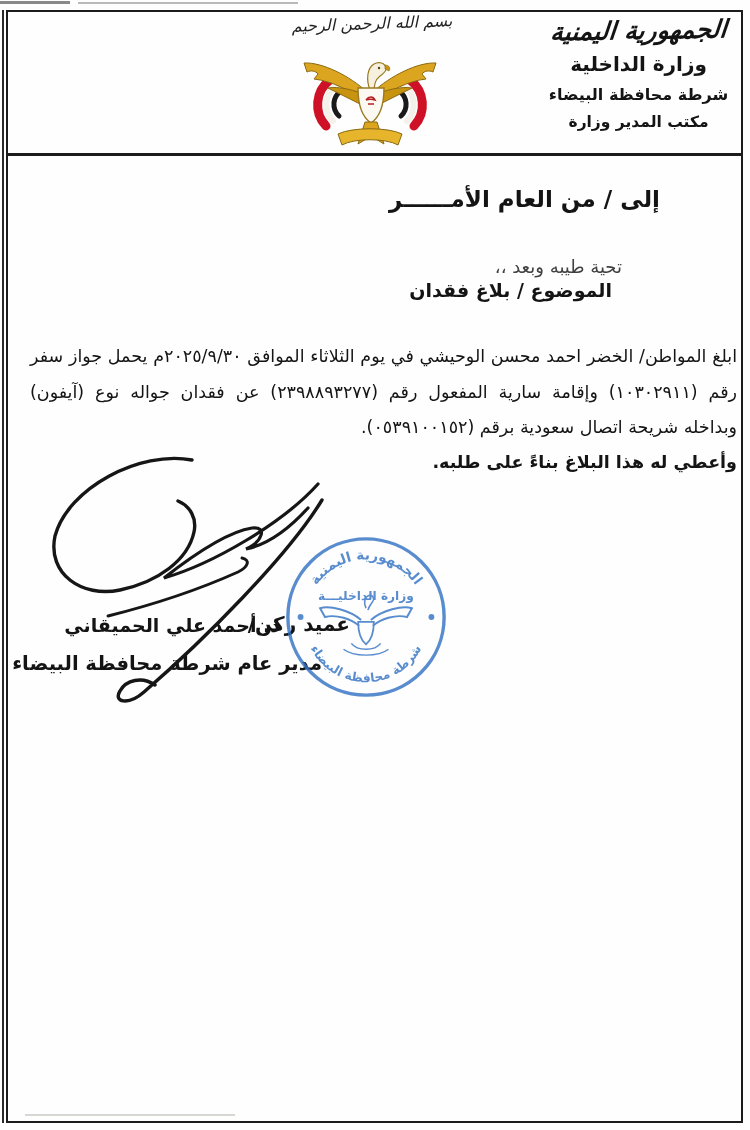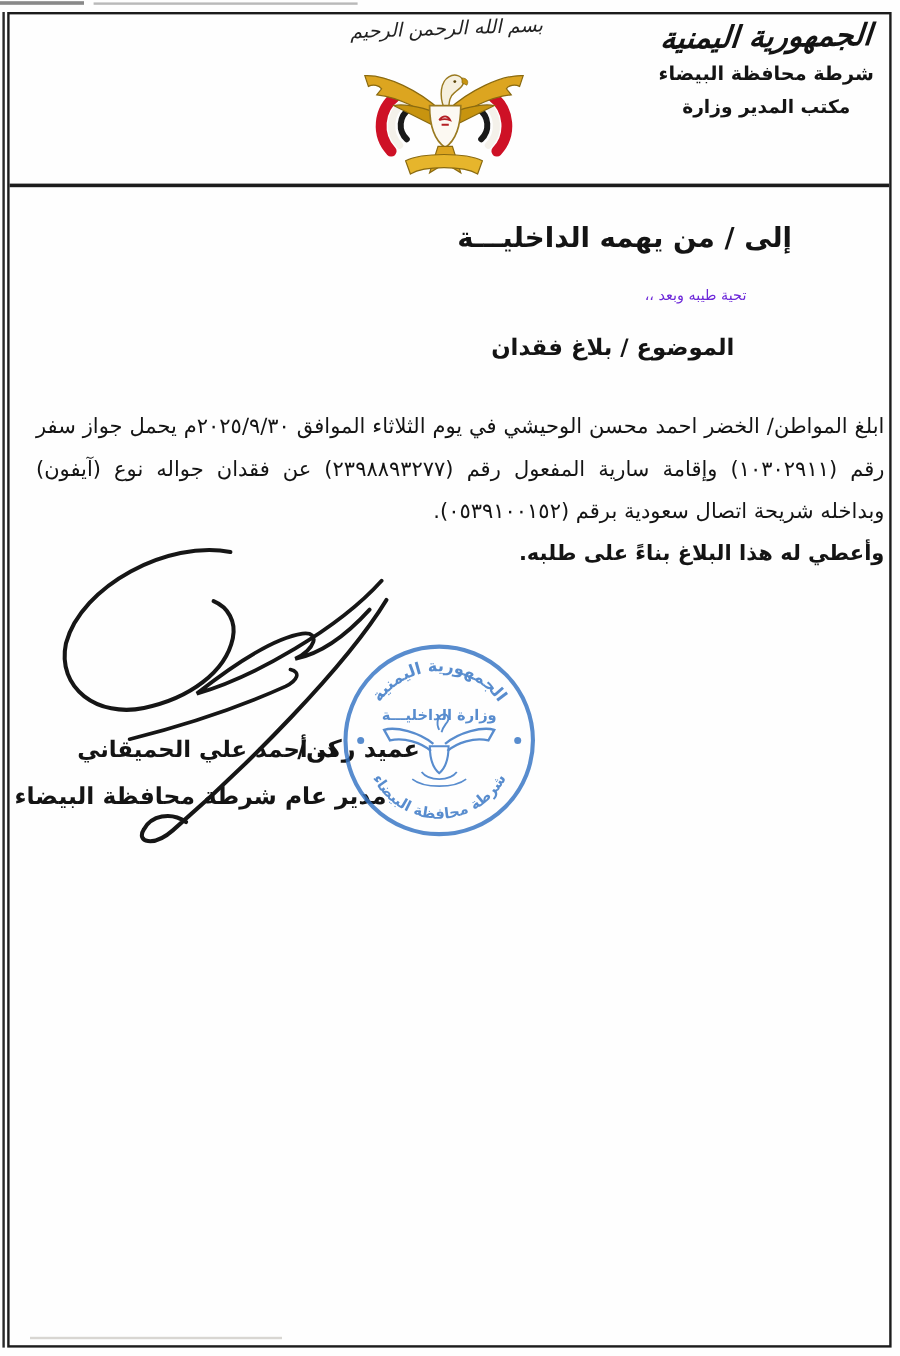--- a/index.html
+++ b/index.html
@@ -22,21 +22,21 @@
   .hdr-country{font-size:25px;font-weight:700;font-style:italic;transform:skewX(-6deg) rotate(-1deg);line-height:1.2;margin-bottom:6px;}
   .hdr-ministry{font-size:20px;font-weight:700;margin-bottom:9px;}
   .hdr-dept{font-size:16px;font-weight:700;margin-bottom:9px;}
   .hdr-office{font-size:15.5px;font-weight:700;}
   .bismillah{position:absolute;top:14px;right:288px;width:180px;text-align:center;
     font-size:16px;font-style:italic;font-weight:400;transform:rotate(-2deg);color:#222;}
   .emblem{position:absolute;top:50px;right:300px;}
 
   
   .to-line{position:absolute;top:186px;right:90px;font-size:23px;font-weight:700;}
-  .greeting{position:absolute;top:239px;right:128px;font-size:12px;font-weight:400;color:#6d28d9;}
+  .greeting{position:absolute;top:256px;right:128px;font-size:18px;font-weight:400;color:#404040;}
   .subject{position:absolute;top:279px;right:138px;font-size:19px;font-weight:700;}
   .body-par{position:absolute;top:339px;right:13px;left:30px;
     font-size:17.5px;font-weight:400;line-height:35.5px;text-align:justify;}
   .closing{position:absolute;top:452px;right:13px;font-size:17.5px;font-weight:700;text-align:center;}
 
   
   .sig-rank{position:absolute;top:576px;right:400px;font-size:20px;font-weight:700;z-index:1;margin-top:36px;}
   .sig-name{position:absolute;top:614px;right:470px;font-size:19px;font-weight:700;z-index:1;white-space:nowrap;}
   .sig-title{position:absolute;top:652px;right:428px;font-size:19.5px;font-weight:700;z-index:1;white-space:nowrap;}
   .sig-strokes{position:absolute;left:20px;top:448px;z-index:2;}
@@ -50,20 +50,21 @@
   <div class="scan-line-a"></div>
   <div class="scan-line-b"></div>
   <div class="scan-line-c"></div>
 
   <div class="frame"></div>
   <div class="frame-left-extra"></div>
   <div class="header-divider"></div>
 
   <div class="hdr-right">
     <div class="hdr-country">الجمهورية اليمنية</div>
+    <div class="hdr-ministry">وزارة الداخلية</div>
     <div class="hdr-dept">شرطة محافظة البيضاء</div>
     <div class="hdr-office">مكتب المدير وزارة</div>
   </div>
 
   <div class="bismillah">بسم الله الرحمن الرحيم</div>
 
   <div class="emblem">
     <svg width="160" height="102" viewBox="0 0 160 102">
 
       <g stroke-linecap="round" fill="none">
@@ -90,21 +91,21 @@
 
       <path d="M68,38 L94,38 C94,56 90,67 81,73 C72,67 68,56 68,38 Z" fill="#fcf9f2" stroke="#9a7a20" stroke-width="1.4"></path>
       <path d="M76,50 C79,46 83,46 85,50 C82,49 79,49 76,50 M78,54 L84,54" stroke="#b42025" stroke-width="1.6" fill="none"></path>
 
       <path d="M75,72 L68,94 L81,86 L94,94 L87,72 Z" fill="#dca520" stroke="#8a6a10" stroke-width="1"></path>
 
       <path d="M48,84 C62,77 98,77 112,84 L108,95 C96,88 64,88 52,95 Z" fill="#e6b52c" stroke="#8a6a10" stroke-width="1"></path>
     </svg>
   </div>
 
-  <div class="to-line">إلى / من يهمه الداخليـــة</div>
+  <div class="to-line">إلى / من العام الأمــــــر</div>
   <div class="greeting">تحية طيبه وبعد ،،</div>
   <div class="subject">الموضوع / بلاغ فقدان</div>
   <div class="body-par">ابلغ المواطن/ الخضر احمد محسن الوحيشي في يوم الثلاثاء الموافق ٢٠٢٥/٩/٣٠م يحمل جواز سفر رقم (١٠٣٠٢٩١١) وإقامة سارية المفعول رقم (٢٣٩٨٨٩٣٢٧٧) عن فقدان جواله نوع (آيفون) وبداخله شريحة اتصال سعودية برقم (٠٥٣٩١٠٠١٥٢).</div>
   <div class="closing">وأعطي له هذا البلاغ بناءً على طلبه.</div>
 
   <div class="sig-rank">عميد ركن/</div>
   <div class="sig-name">د. أحمد علي الحميقاني</div>
   <div class="sig-title">مدير عام شرطة محافظة البيضاء</div>
 
   <div class="sig-strokes">

